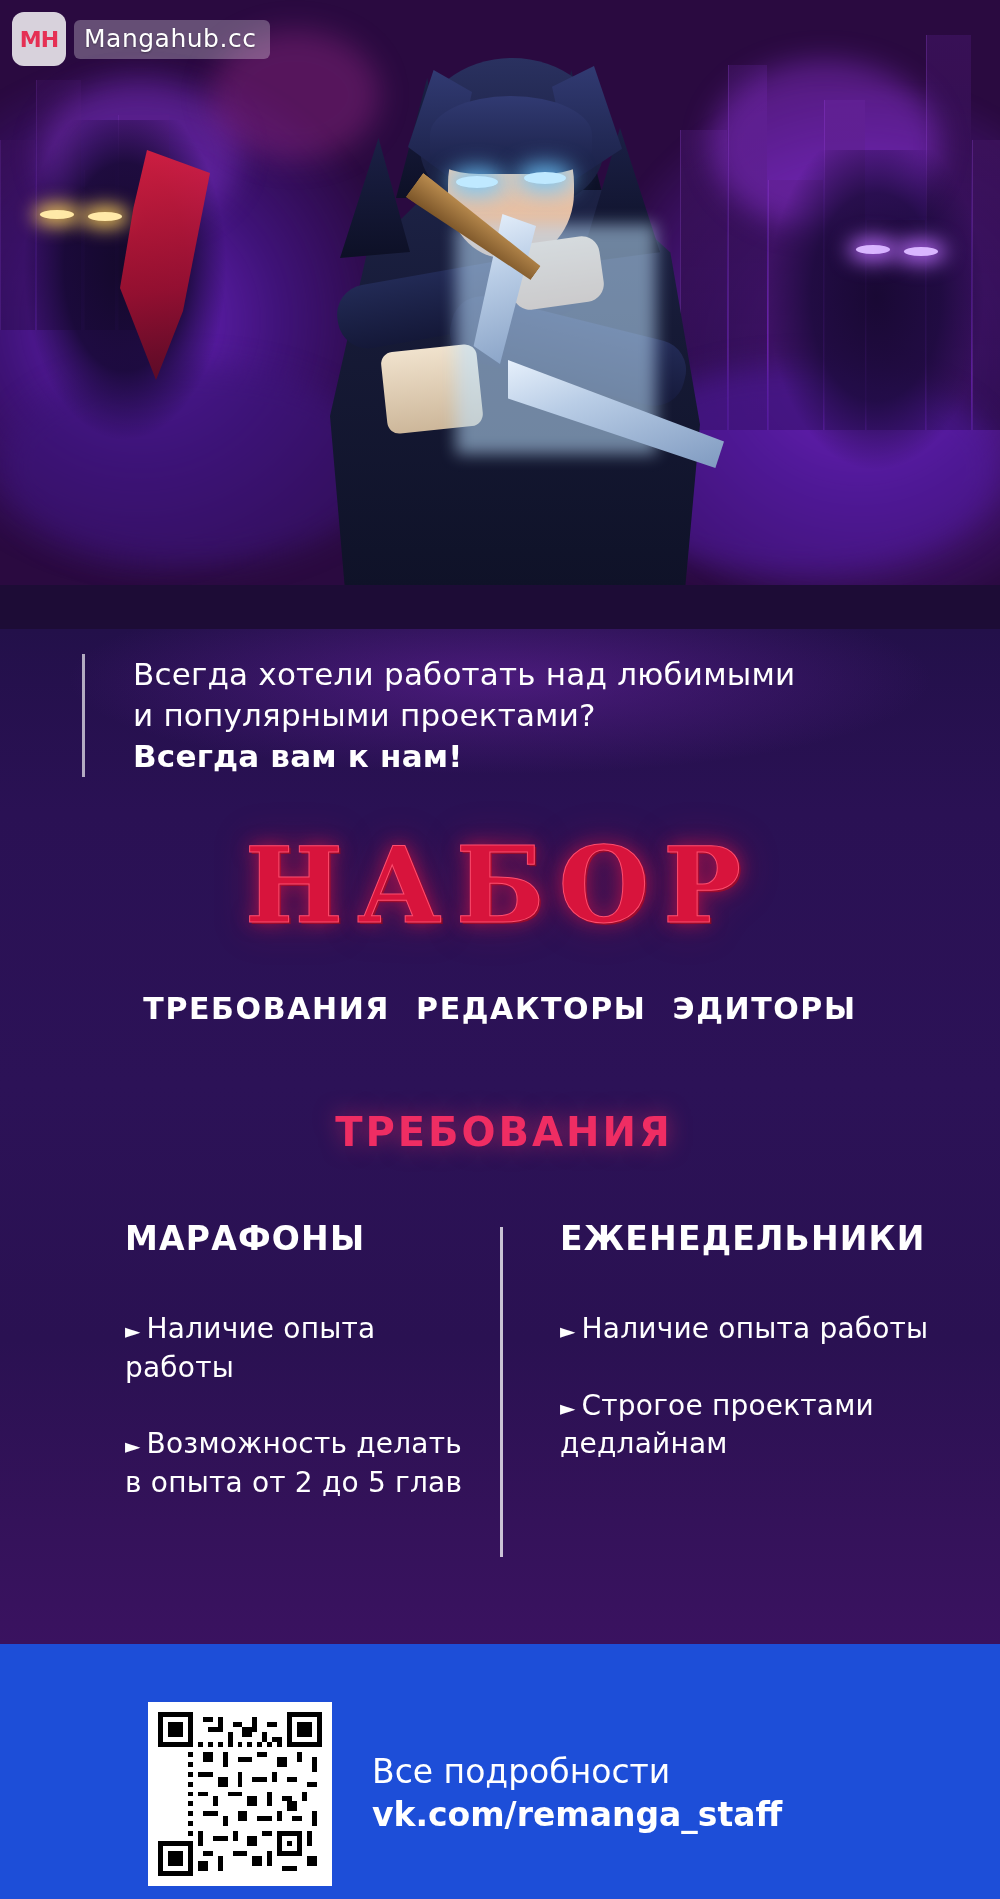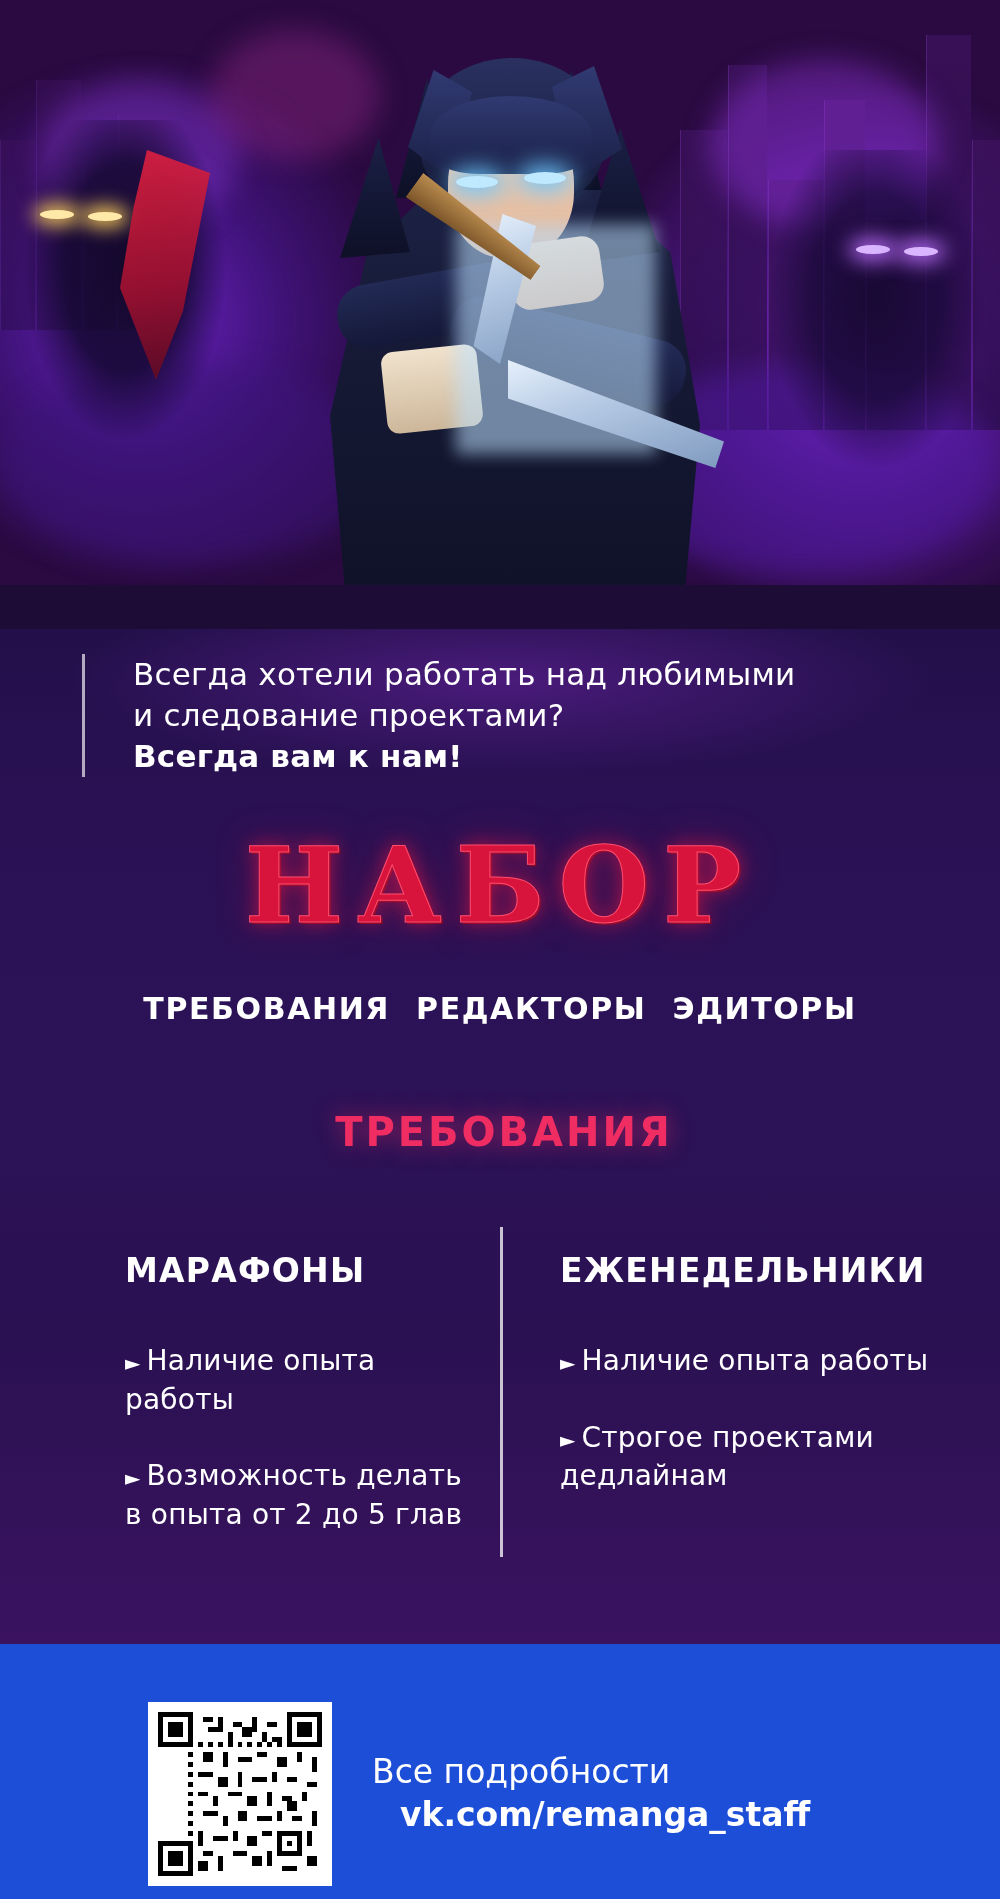--- a/index.html
+++ b/index.html
@@ -276,21 +276,21 @@
     text-align: center;
     color: #ef2d63;
     font-size: 40px;
     font-weight: bold;
     letter-spacing: 3px;
     text-shadow: 0 0 22px rgba(239,45,99,0.55);
   }
 
   .cols {
     position: absolute;
-    left: 0; top: 622px;
+    left: 0; top: 590px;
     width: 1000px;
     display: flex;
   }
   .col {
     width: 420px;
     padding: 0 40px;
     box-sizing: border-box;
   }
   .col.left { padding-left: 125px; padding-right: 20px; width: 500px; }
   .col.right { padding-left: 60px; width: 500px; }
@@ -346,21 +346,20 @@
     color: #ffffff;
   }
   .footer-text .l1 {
     font-size: 33px;
     line-height: 1.3;
   }
   .footer-text .l2 {
     font-size: 33px;
     font-weight: bold;
     line-height: 1.3;
-    margin-left: 28px;
   }
 </style>
 </head>
 <body>
 
 <div id="page">
 
   <div class="hero">
     <div class="hero-sky"></div>
     <div class="hero-glowL"></div>
@@ -416,27 +415,31 @@
       <div class="char-arm" style="left:168px;top:300px;width:240px;height:66px;transform:rotate(14deg);"></div>
       <div class="char-hand" style="left:230px;top:222px;width:92px;height:66px;transform:rotate(-8deg);"></div>
       <div class="char-glove" style="left:104px;top:330px;width:96px;height:82px;transform:rotate(-6deg);"></div>
 
       <div class="blade-glow" style="left:176px;top:206px;width:200px;height:230px;"></div>
       <div class="blade" style="left:228px;top:330px;width:216px;height:120px;clip-path:polygon(0 10%,100% 78%,96% 100%,0 42%);"></div>
       <div class="blade" style="left:172px;top:196px;width:120px;height:150px;clip-path:polygon(42% 0,70% 8%,40% 100%,18% 88%);"></div>
       <div class="hilt" style="left:120px;top:196px;width:150px;height:30px;transform:rotate(36deg);clip-path:polygon(0 0,100% 22%,100% 78%,0 100%);"></div>
     </div>
 
+    <div class="wm">
+      <div class="wm-logo">MH</div>
+      <div class="wm-text">Mangahub.cc</div>
+    </div>
   </div>
 
   <div class="body-wrap">
 
     <div class="quote">
       <p>Всегда хотели работать над любимыми</p>
-      <p>и следование проектами?</p>
+      <p>и популярными проектами?</p>
       <p class="bold">Всегда вам к нам!</p>
     </div>
 
     <div class="nabor">НАБОР</div>
 
     <div class="roles">ТРЕБОВАНИЯ  РЕДАКТОРЫ  ЭДИТОРЫ</div>
 
     <div class="req-title">ТРЕБОВАНИЯ</div>
 
     <div class="col-div"></div>

